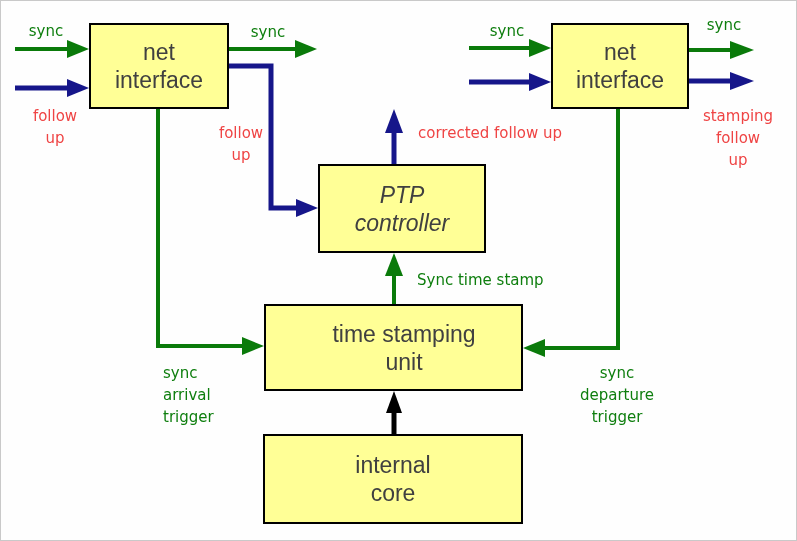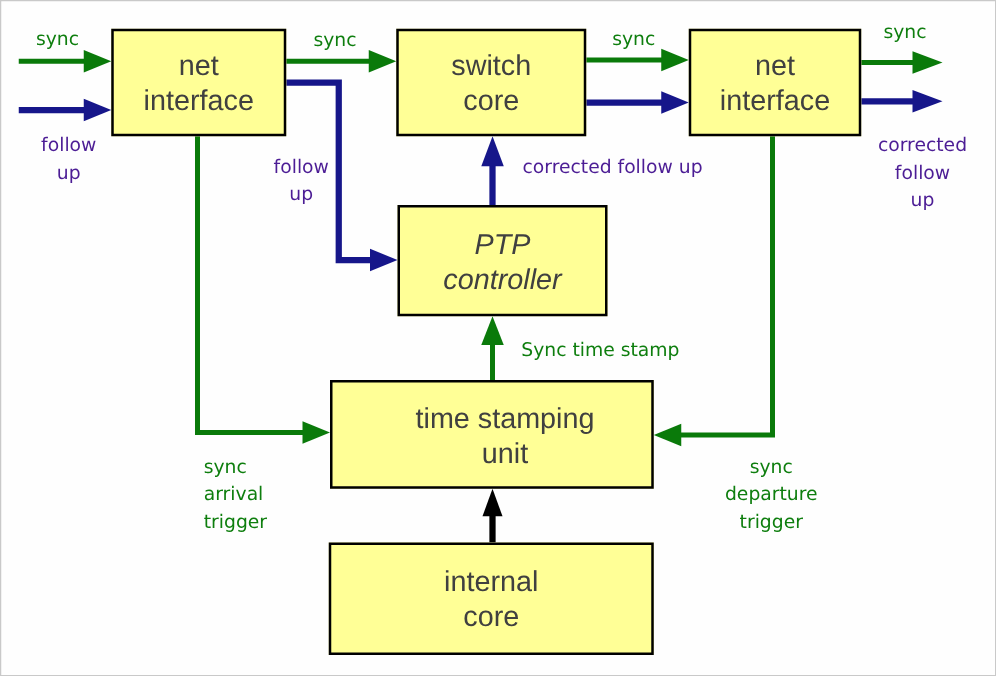--- a/index.html
+++ b/index.html
@@ -35,21 +35,21 @@
   }
   .lbl {
     position: absolute;
     font-family: "DejaVu Sans", sans-serif;
     font-weight: normal;
     font-size: 15px;
     line-height: 22px;
     white-space: pre-line;
   }
   .green { color: #0e7e0e; }
-  .navy  { color: #4c1d95; }
+  .navy  { color: #ef4444; }
   .c { text-align: center; }
   .l { text-align: left; }
   .nowrap { white-space: nowrap; }
 </style>
 </head>
 <body>
 
 <div class="canvas">
 
   <svg class="arrows" viewBox="0 0 797 541" xmlns="http://www.w3.org/2000/svg">
@@ -113,22 +113,20 @@
     </g>
     <g>
       <line x1="688" y1="80" x2="732" y2="80" stroke="#16168a" stroke-width="5"></line>
       <polygon points="729,71 753,80 729,89" fill="#16168a"></polygon>
     </g>
   </svg>
 
   <div class="node" style="left:88px; top:22px; width:140px; height:86px;">net
 interface</div>
 
-  <div class="node" style="left:316px; top:22px; width:152px; height:86px;">switch
-core</div>
 
   <div class="node" style="left:550px; top:22px; width:138px; height:86px;">net
 interface</div>
 
   <div class="node" style="left:317px; top:163px; width:168px; height:89px;font-style:italic;">PTP
 controller</div>
 
   <div class="node" style="left:263px; top:303px; width:259px; height:87px;padding-left:21px;">time stamping
 unit</div>
 
@@ -154,17 +152,17 @@
   <div class="lbl green l" style="left:162px; top:361px;">sync
 arrival
 trigger</div>
 
   <div class="lbl green c" style="left:555px; top:361px; width:122px;">sync
 departure
 trigger</div>
 
   <div class="lbl green c" style="left:688px; top:13px; width:70px;">sync</div>
 
-  <div class="lbl navy c" style="left:681px; top:104px; width:112px;">corrected
+  <div class="lbl navy c" style="left:681px; top:104px; width:112px;">stamping
 follow
 up</div>
 
 </div>
 
 </body></html>

